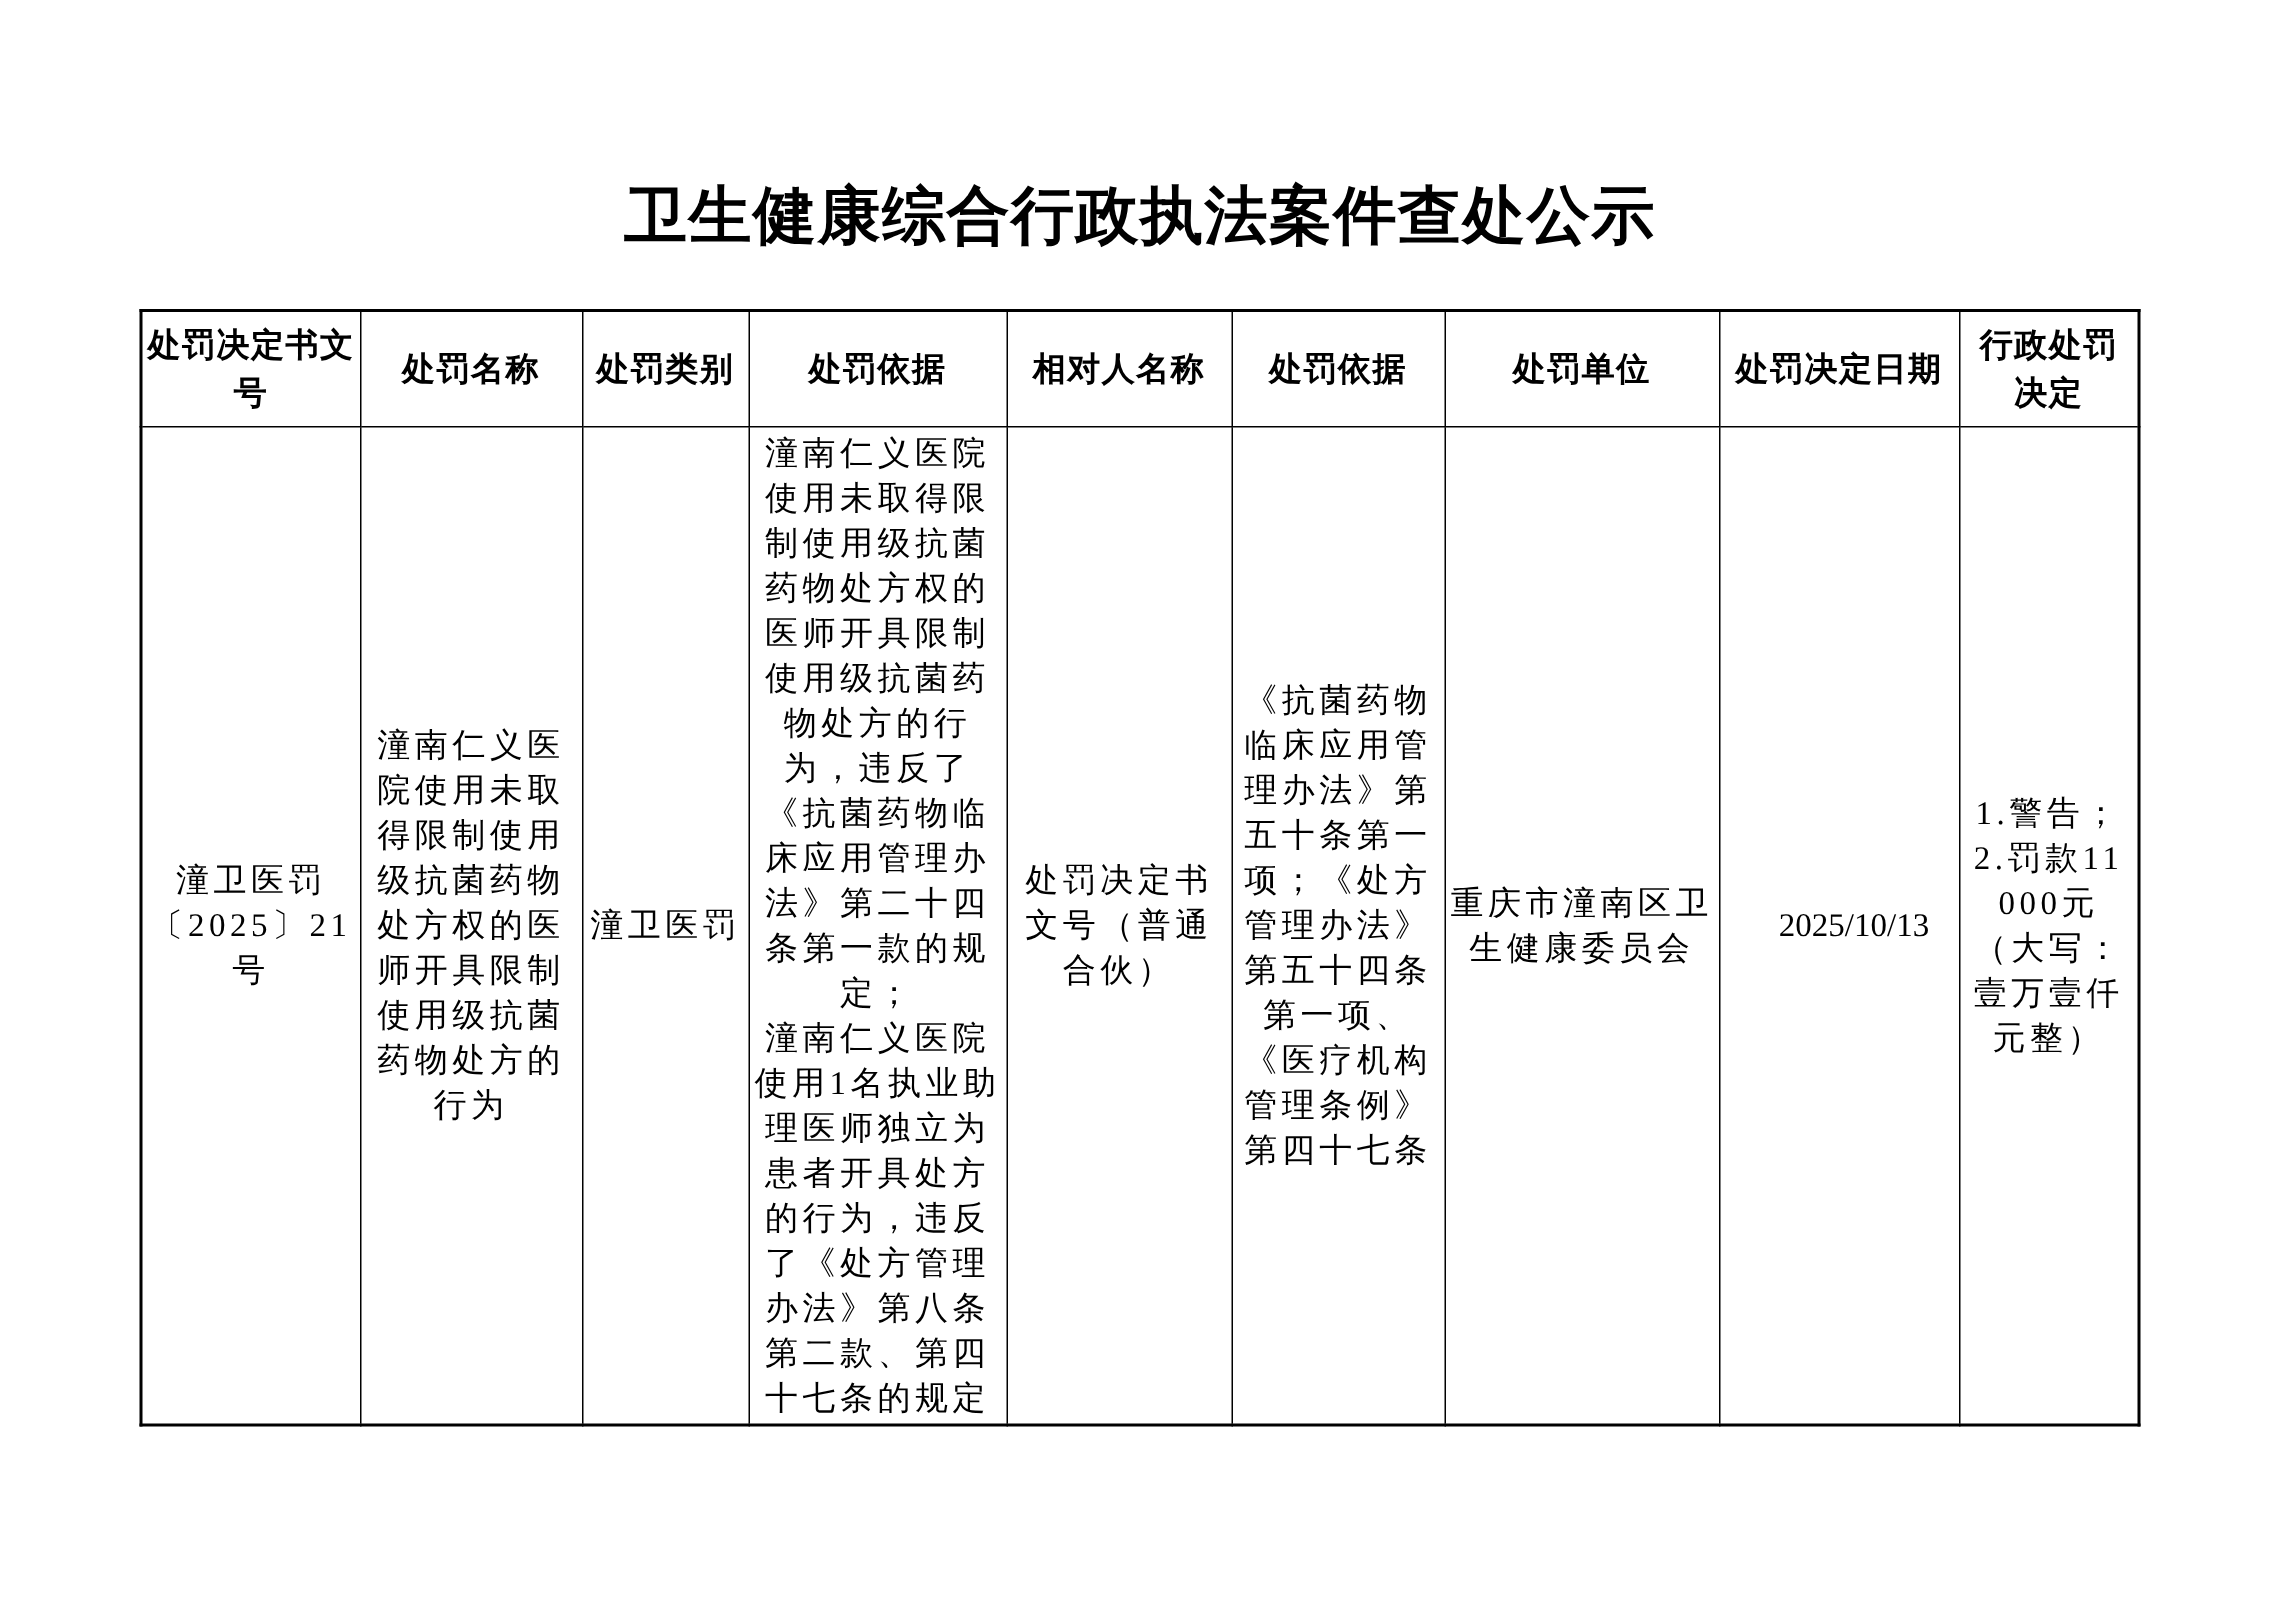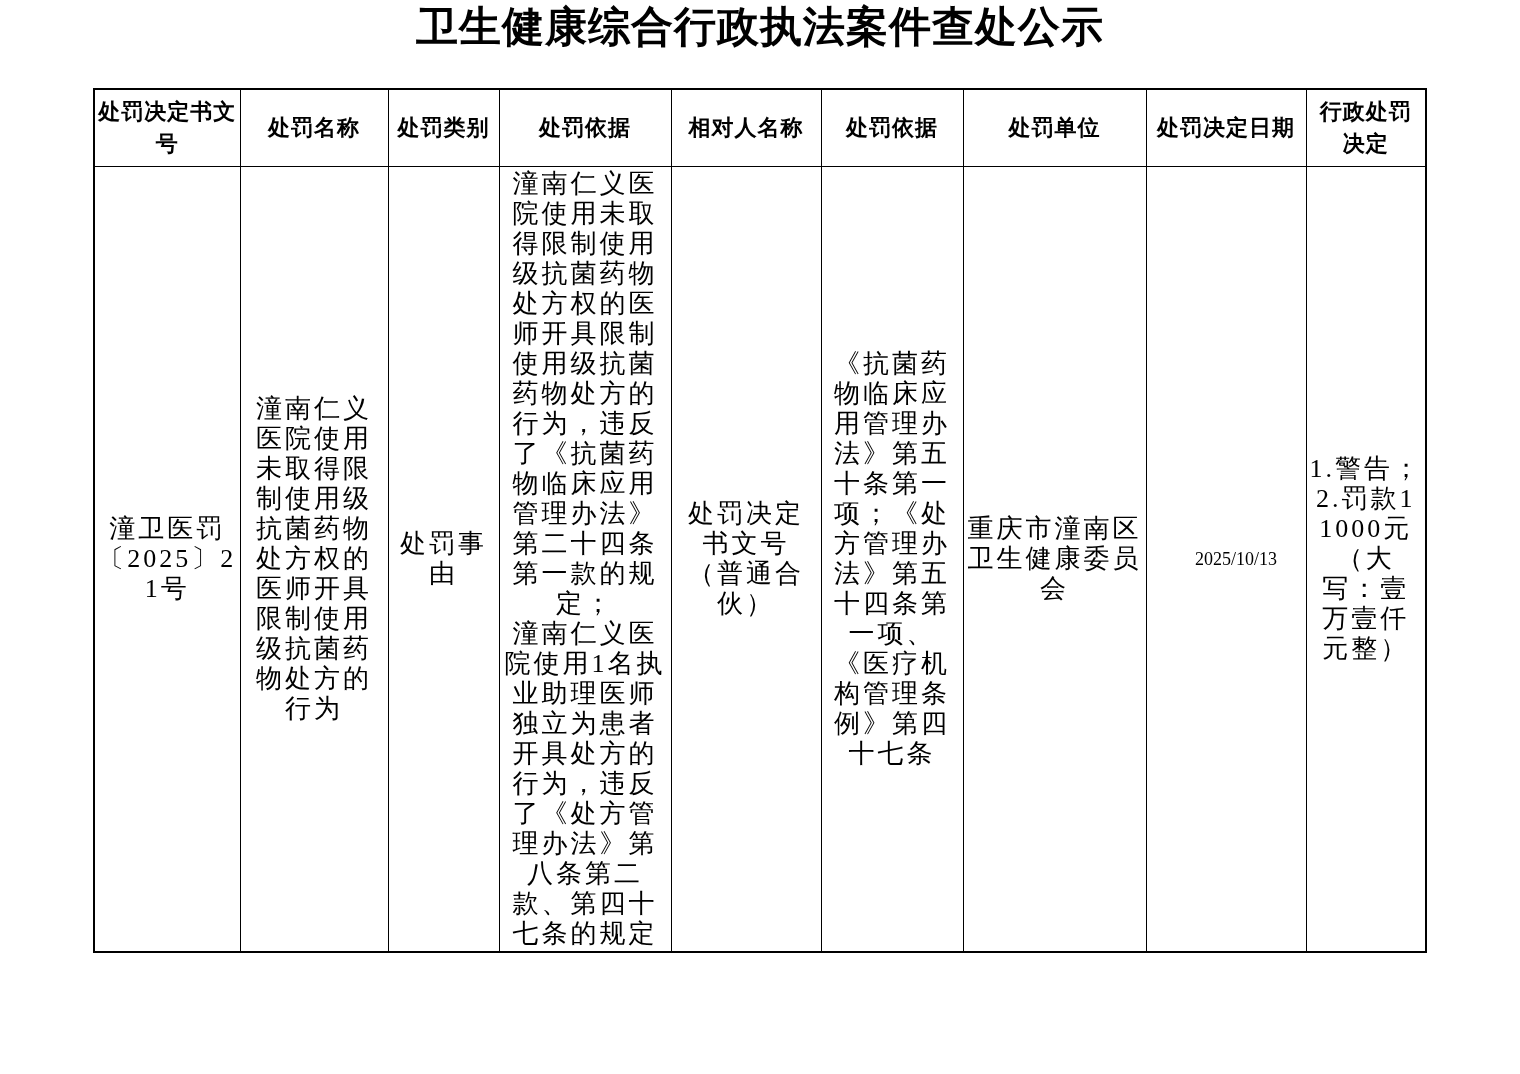--- a/index.html
+++ b/index.html
@@ -13,20 +13,21 @@
     overflow: hidden;
   }
   .page {
     position: relative;
     width: 1520px;
     height: 1074px;
     background: #ffffff;
   }
   .page-title {
     margin: 0;
+    padding-top: 118px;
     text-align: center;
     font-size: 42px;
     font-weight: bold;
     letter-spacing: 1px;
     line-height: 54px;
   }
   table.penalty-table {
     border-collapse: collapse;
     table-layout: fixed;
     margin-left: 93px;
@@ -45,26 +46,26 @@
   }
   .penalty-table thead tr { height: 77px; margin-top: 10px; }
   .penalty-table tbody tr { height: 583px; }
   .penalty-table th {
     font-size: 22px;
     font-weight: bold;
     line-height: 32px;
     letter-spacing: 1px;
   }
   .penalty-table td {
-    font-size: 26px;
+    font-size: 22px;
     line-height: 30px;
     letter-spacing: 3px;
   }
   td.cell-reason { white-space: pre-line; }
-  td.cell-date { letter-spacing: 0; font-size: 18px; padding-left: 23px; }
+  td.cell-date { letter-spacing: 0; font-size: 22px; padding-left: 23px; }
 </style>
 </head>
 <body>
 
 <div class="page">
 
   <h1 class="page-title">卫生健康综合行政执法案件查处公示</h1>
 
   <table class="penalty-table">
     <colgroup>
@@ -88,21 +89,21 @@
         <th>处罚依据</th>
         <th>处罚单位</th>
         <th>处罚决定日期</th>
         <th>行政处罚决定</th>
       </tr>
     </thead>
     <tbody>
       <tr>
         <td class="cell-doc-number">潼卫医罚〔2025〕21号</td>
         <td class="cell-penalty-name">潼南仁义医院使用未取得限制使用级抗菌药物处方权的医师开具限制使用级抗菌药物处方的行为</td>
-        <td class="cell-penalty-category">处罚事由</td>
+        <td class="cell-penalty-category">潼卫医罚</td>
         <td class="cell-reason">潼南仁义医院使用未取得限制使用级抗菌药物处方权的医师开具限制使用级抗菌药物处方的行为，违反了《抗菌药物临床应用管理办法》第二十四条第一款的规定；
 潼南仁义医院使用1名执业助理医师独立为患者开具处方的行为，违反了《处方管理办法》第八条第二款、第四十七条的规定</td>
         <td class="cell-party-name">处罚决定书文号（普通合伙）</td>
         <td class="cell-basis">《抗菌药物临床应用管理办法》第五十条第一项；《处方管理办法》第五十四条第一项、《医疗机构管理条例》第四十七条</td>
         <td class="cell-agency">重庆市潼南区卫生健康委员会</td>
         <td class="cell-date">2025/10/13</td>
         <td class="cell-decision">1.警告；2.罚款11000元（大写：壹万壹仟元整）</td>
       </tr>
     </tbody>
   </table>

